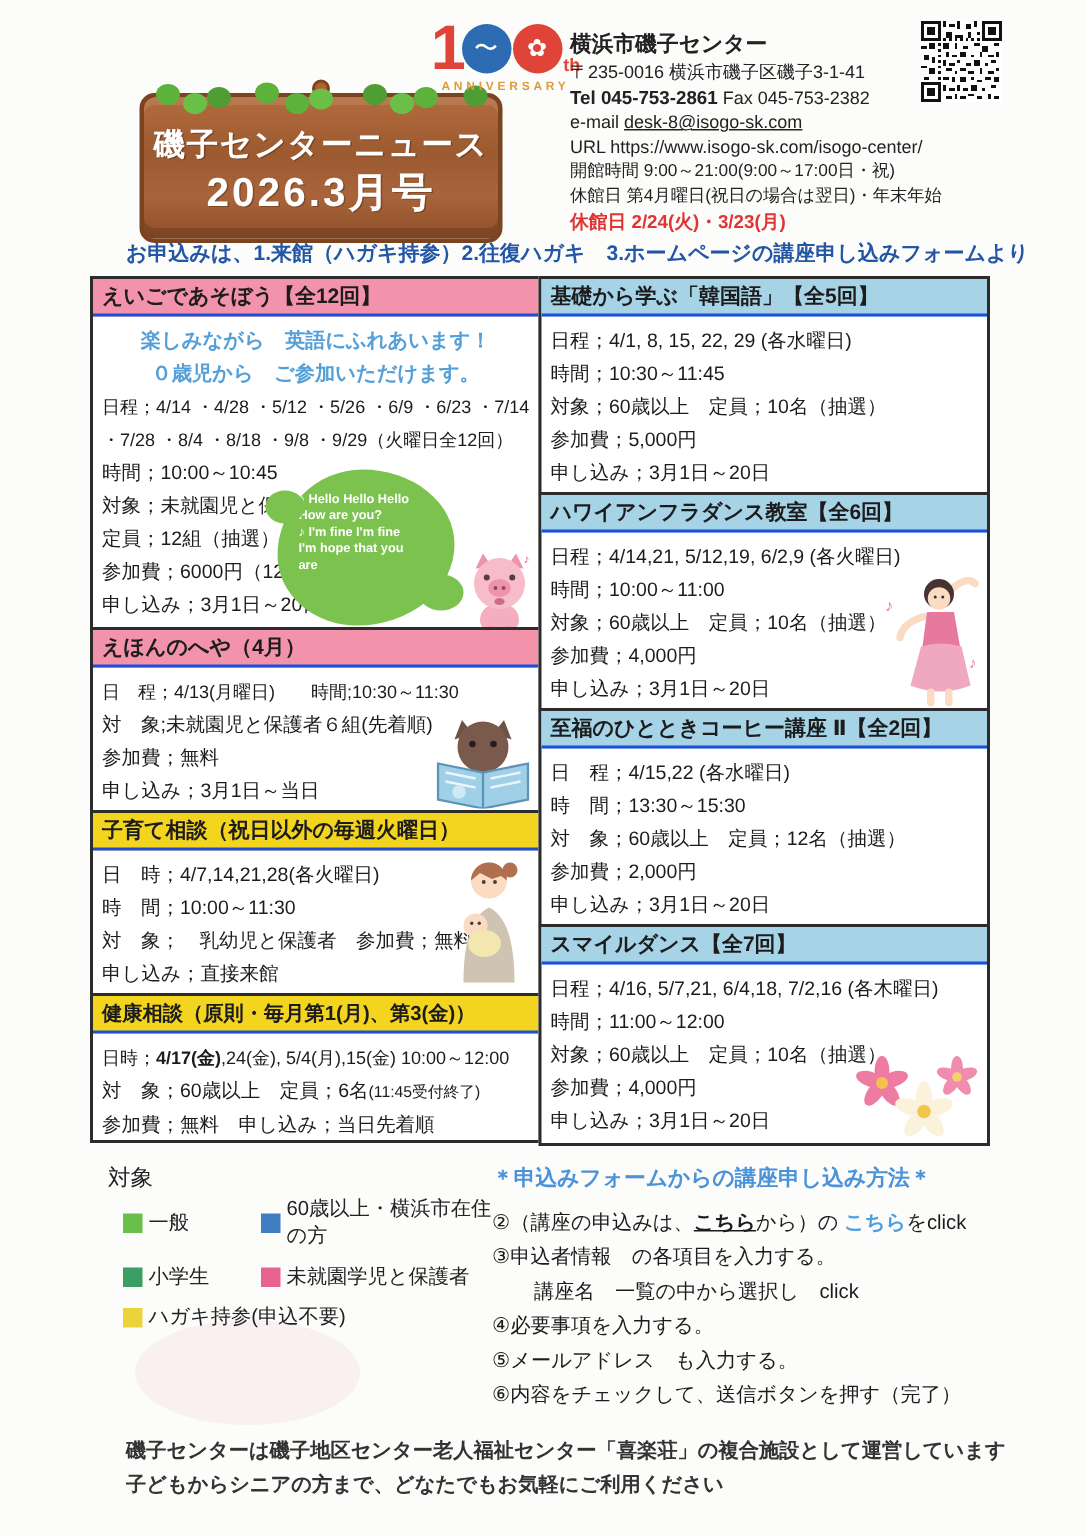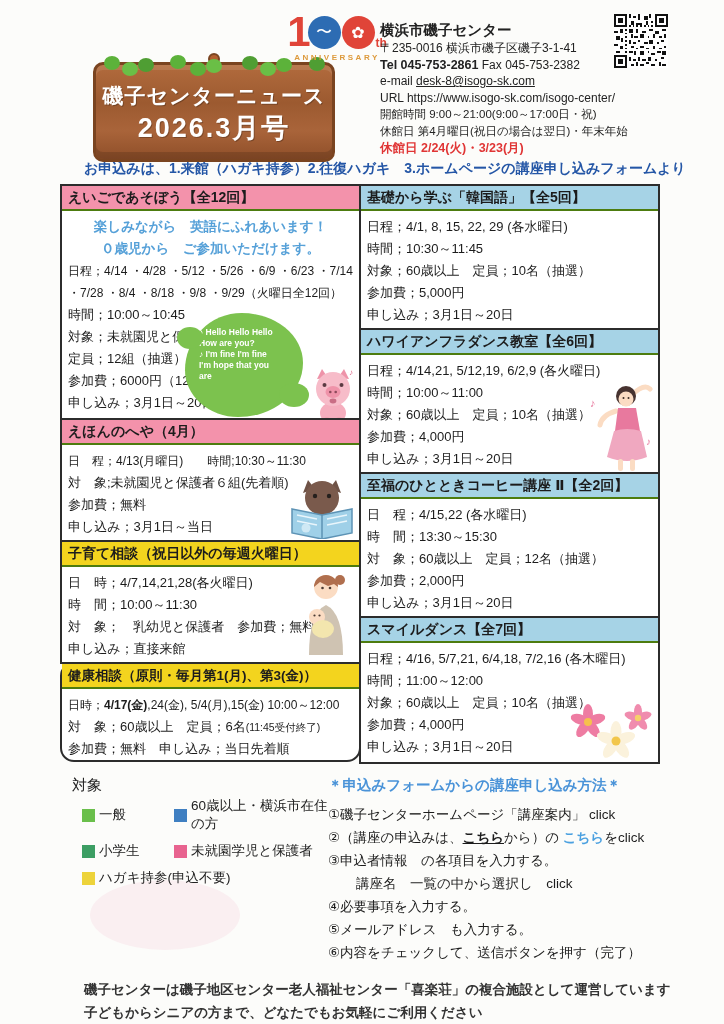--- a/index.html
+++ b/index.html
@@ -45,21 +45,21 @@
 
   
   .intro { color:#2456a6; font-weight:bold; font-size:14px; padding-left:16px; margin:4px 0 6px 0;text-align:center; }
 
   
   .columns { display:flex; width:602px; }
   .col { width:301px; display:flex; flex-direction:column; }
   .col.right { margin-left:-2px; }
   .event { border:2px solid #2c2c2c; background:#fff; margin-top:-2px; position:relative; }
   .event:first-child { margin-top:0; }
-  .event-title { font-size:14px; font-weight:bold; padding:3px 6px 2px 6px; border-bottom:2px solid #4d7c0f; color:#1c1c1c; }
+  .event-title { font-size:14px; font-weight:bold; padding:3px 6px 2px 6px; border-bottom:2px solid #1d4ed8; color:#1c1c1c; }
   .ht-pink { background:#f392ab; }
   .ht-yellow { background:#f3d41e; }
   .ht-blue { background:#a6d3e6; }
   .event-body { padding:5px 6px 6px 6px; font-size:13px; line-height:22px; color:#1c1c1c; position:relative; }
   .line.sm { font-size:12px; }
   .catch { color:#55a0d8; font-weight:bold; text-align:center; font-size:13.5px; }
   .tiny { font-size:10.5px; }
 
   
   .bubble-wrap { position:absolute; right:2px; top:96px; width:172px; height:118px; pointer-events:none; }
@@ -314,21 +314,21 @@
             <circle cx="23.5" cy="17" r="1.3" fill="#4a3a33"></circle>
             <circle cx="31" cy="17" r="1.3" fill="#4a3a33"></circle>
             <circle cx="18" cy="46" r="8" fill="#fbdcc3"></circle>
             <ellipse cx="24" cy="58" rx="11" ry="9" fill="#f3e6ae"></ellipse>
             <circle cx="15.5" cy="44.5" r="1.1" fill="#4a3a33"></circle>
             <circle cx="20.5" cy="44.5" r="1.1" fill="#4a3a33"></circle>
           </svg>
         </div>
       </div>
 
-      <div class="event" style="height:100px;border-radius:14px;">
+      <div class="event" style="height:100px;">
         <div class="event-title ht-yellow" style="font-size:13.5px;">健康相談（原則・毎月第1(月)、第3(金)）</div>
         <div class="event-body">
           <div class="line sm"><span>日時；</span><b>4/17(金)</b><span>,24(金), 5/4(月),15(金) 10:00～12:00</span></div>
           <div class="line"><span>対　象；60歳以上　定員；6名</span><span class="tiny">(11:45受付終了)</span></div>
           <div class="line">参加費；無料　申し込み；当日先着順</div>
         </div>
       </div>
     </div>
 
     <div class="col right">
@@ -443,21 +443,20 @@
           </div>
         <div class="legend-item legend-full">
             <span class="sw" style="background-color: rgb(237, 211, 58);"></span>
             <span>ハガキ持参(申込不要)</span>
           </div>
       </div>
     </div>
 
     <div class="howto">
       <div class="howto-title">＊申込みフォームからの講座申し込み方法＊</div>
-      <div class="step">①磯子センターホームページ「講座案内」 click</div>
       <div class="step"><span>②（講座の申込みは、</span><span class="u">こちら</span><span>から）の </span><span class="lk">こちら</span><span>をclick</span></div>
       <div class="step">③申込者情報　の各項目を入力する。</div>
       <div class="step indent">講座名　一覧の中から選択し　click</div>
       <div class="step">④必要事項を入力する。</div>
       <div class="step">⑤メールアドレス　も入力する。</div>
       <div class="step">⑥内容をチェックして、送信ボタンを押す（完了）</div>
     </div>
   </div>
 
   <div class="footer">

